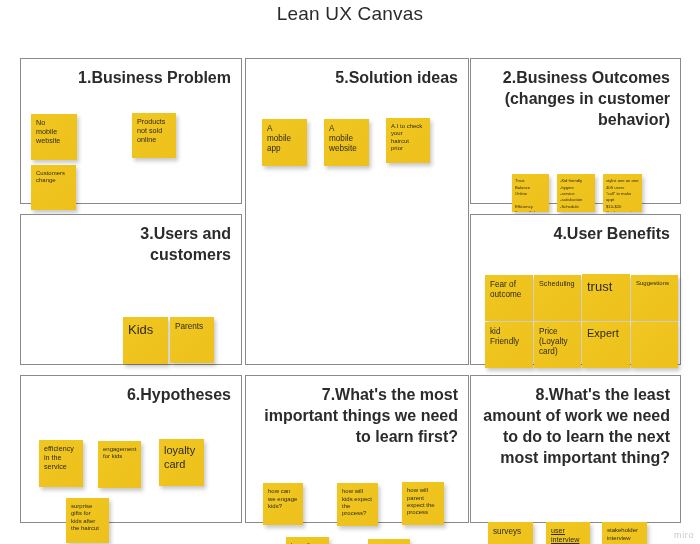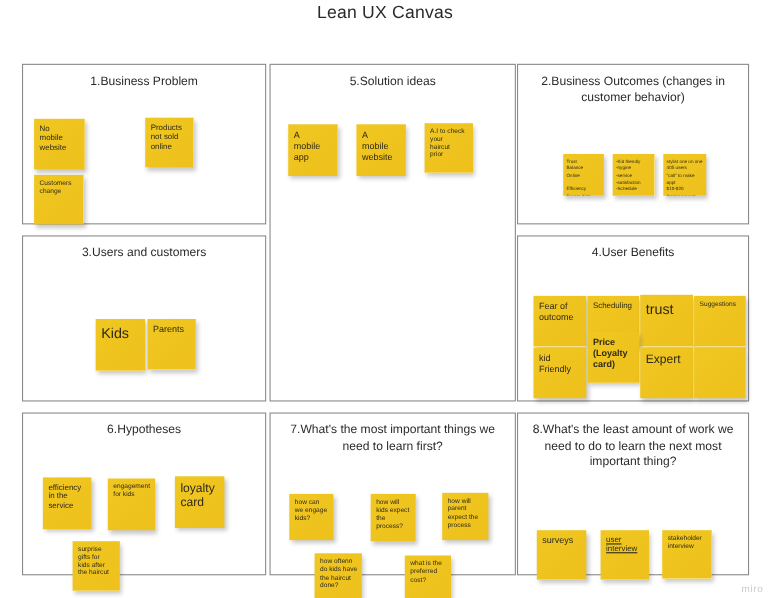--- a/index.html
+++ b/index.html
@@ -15,39 +15,39 @@
     color: #333333;
     overflow: hidden;
   }
 
   #canvas-title {
     position: absolute;
     top: 3px;
     left: 0;
     width: 700px;
     text-align: center;
-    font-size: 16px;
+    font-size: 19px;
     font-weight: 400;
     color: #2b2b2b;
     letter-spacing: 0.2px;
   }
 
   .panel {
     position: absolute;
     border: 1px solid #8a8a8a;
     background: #ffffff;
     box-sizing: border-box;
   }
   .panel-title {
-    text-align: center;
-    font-size: 11px;
+    text-align: right;
+    font-size: 16px;
     color: #2b2b2b;
     line-height: 1.32;
     padding: 8px 10px 0 10px;
-    font-weight: 400;
+    font-weight: 700;
   }
   .notes-area {
     position: relative;
     width: 100%;
     height: 100%;
   }
 
   .note {
     position: absolute;
     background: #efc41d;
@@ -152,21 +152,21 @@
       <span class="line">stylist one on one</span>
       <span class="line">405 users</span>
       <span class="line">"call" to make appt</span>
       <span class="line">$10-$20</span>
       <span class="line">Card payment</span>
 
     </div>
   </div>
 </div>
 
-<div class="panel" style="left:20px; top:214px; width:222px; height:151px;">
+<div class="panel" style="left:20px; top:214px; width:222px; height:151px;padding-left:36px;">
   <div class="panel-title">3.Users and customers</div>
   <div class="notes-area">
     <div class="note s-xl" style="left:66px; top:52px; width:45px; height:47px;">
       <span class="line">Kids</span>
     </div>
     <div class="note s-md" style="left:113px; top:52px; width:44px; height:46px;">
       <span class="line">Parents</span>
     </div>
   </div>
 </div>
@@ -184,21 +184,21 @@
     <div class="note s-xl" style="left:111px; top:30px; width:48px; height:47px;">
       <span class="line">trust</span>
     </div>
     <div class="note s-xs" style="left:160px; top:31px; width:47px; height:46px;">
       <span class="line">Suggestions</span>
     </div>
     <div class="note s-md" style="left:14px; top:78px; width:48px; height:46px;">
       <span class="line">kid</span>
       <span class="line">Friendly</span>
     </div>
-    <div class="note s-md" style="left:63px; top:64px; width:47px; height:46px;font-weight:bold;">
+    <div class="note s-md" style="left:63px; top:78px; width:47px; height:46px;">
       <span class="line">Price</span>
       <span class="line">(Loyalty</span>
       <span class="line">card)</span>
     </div>
     <div class="note s-lg" style="left:111px; top:78px; width:48px; height:46px;">
       <span class="line">Expert</span>
     </div>
     <div class="note s-md" style="left:160px; top:78px; width:47px; height:46px;">
       <span class="line"></span>
     </div>

